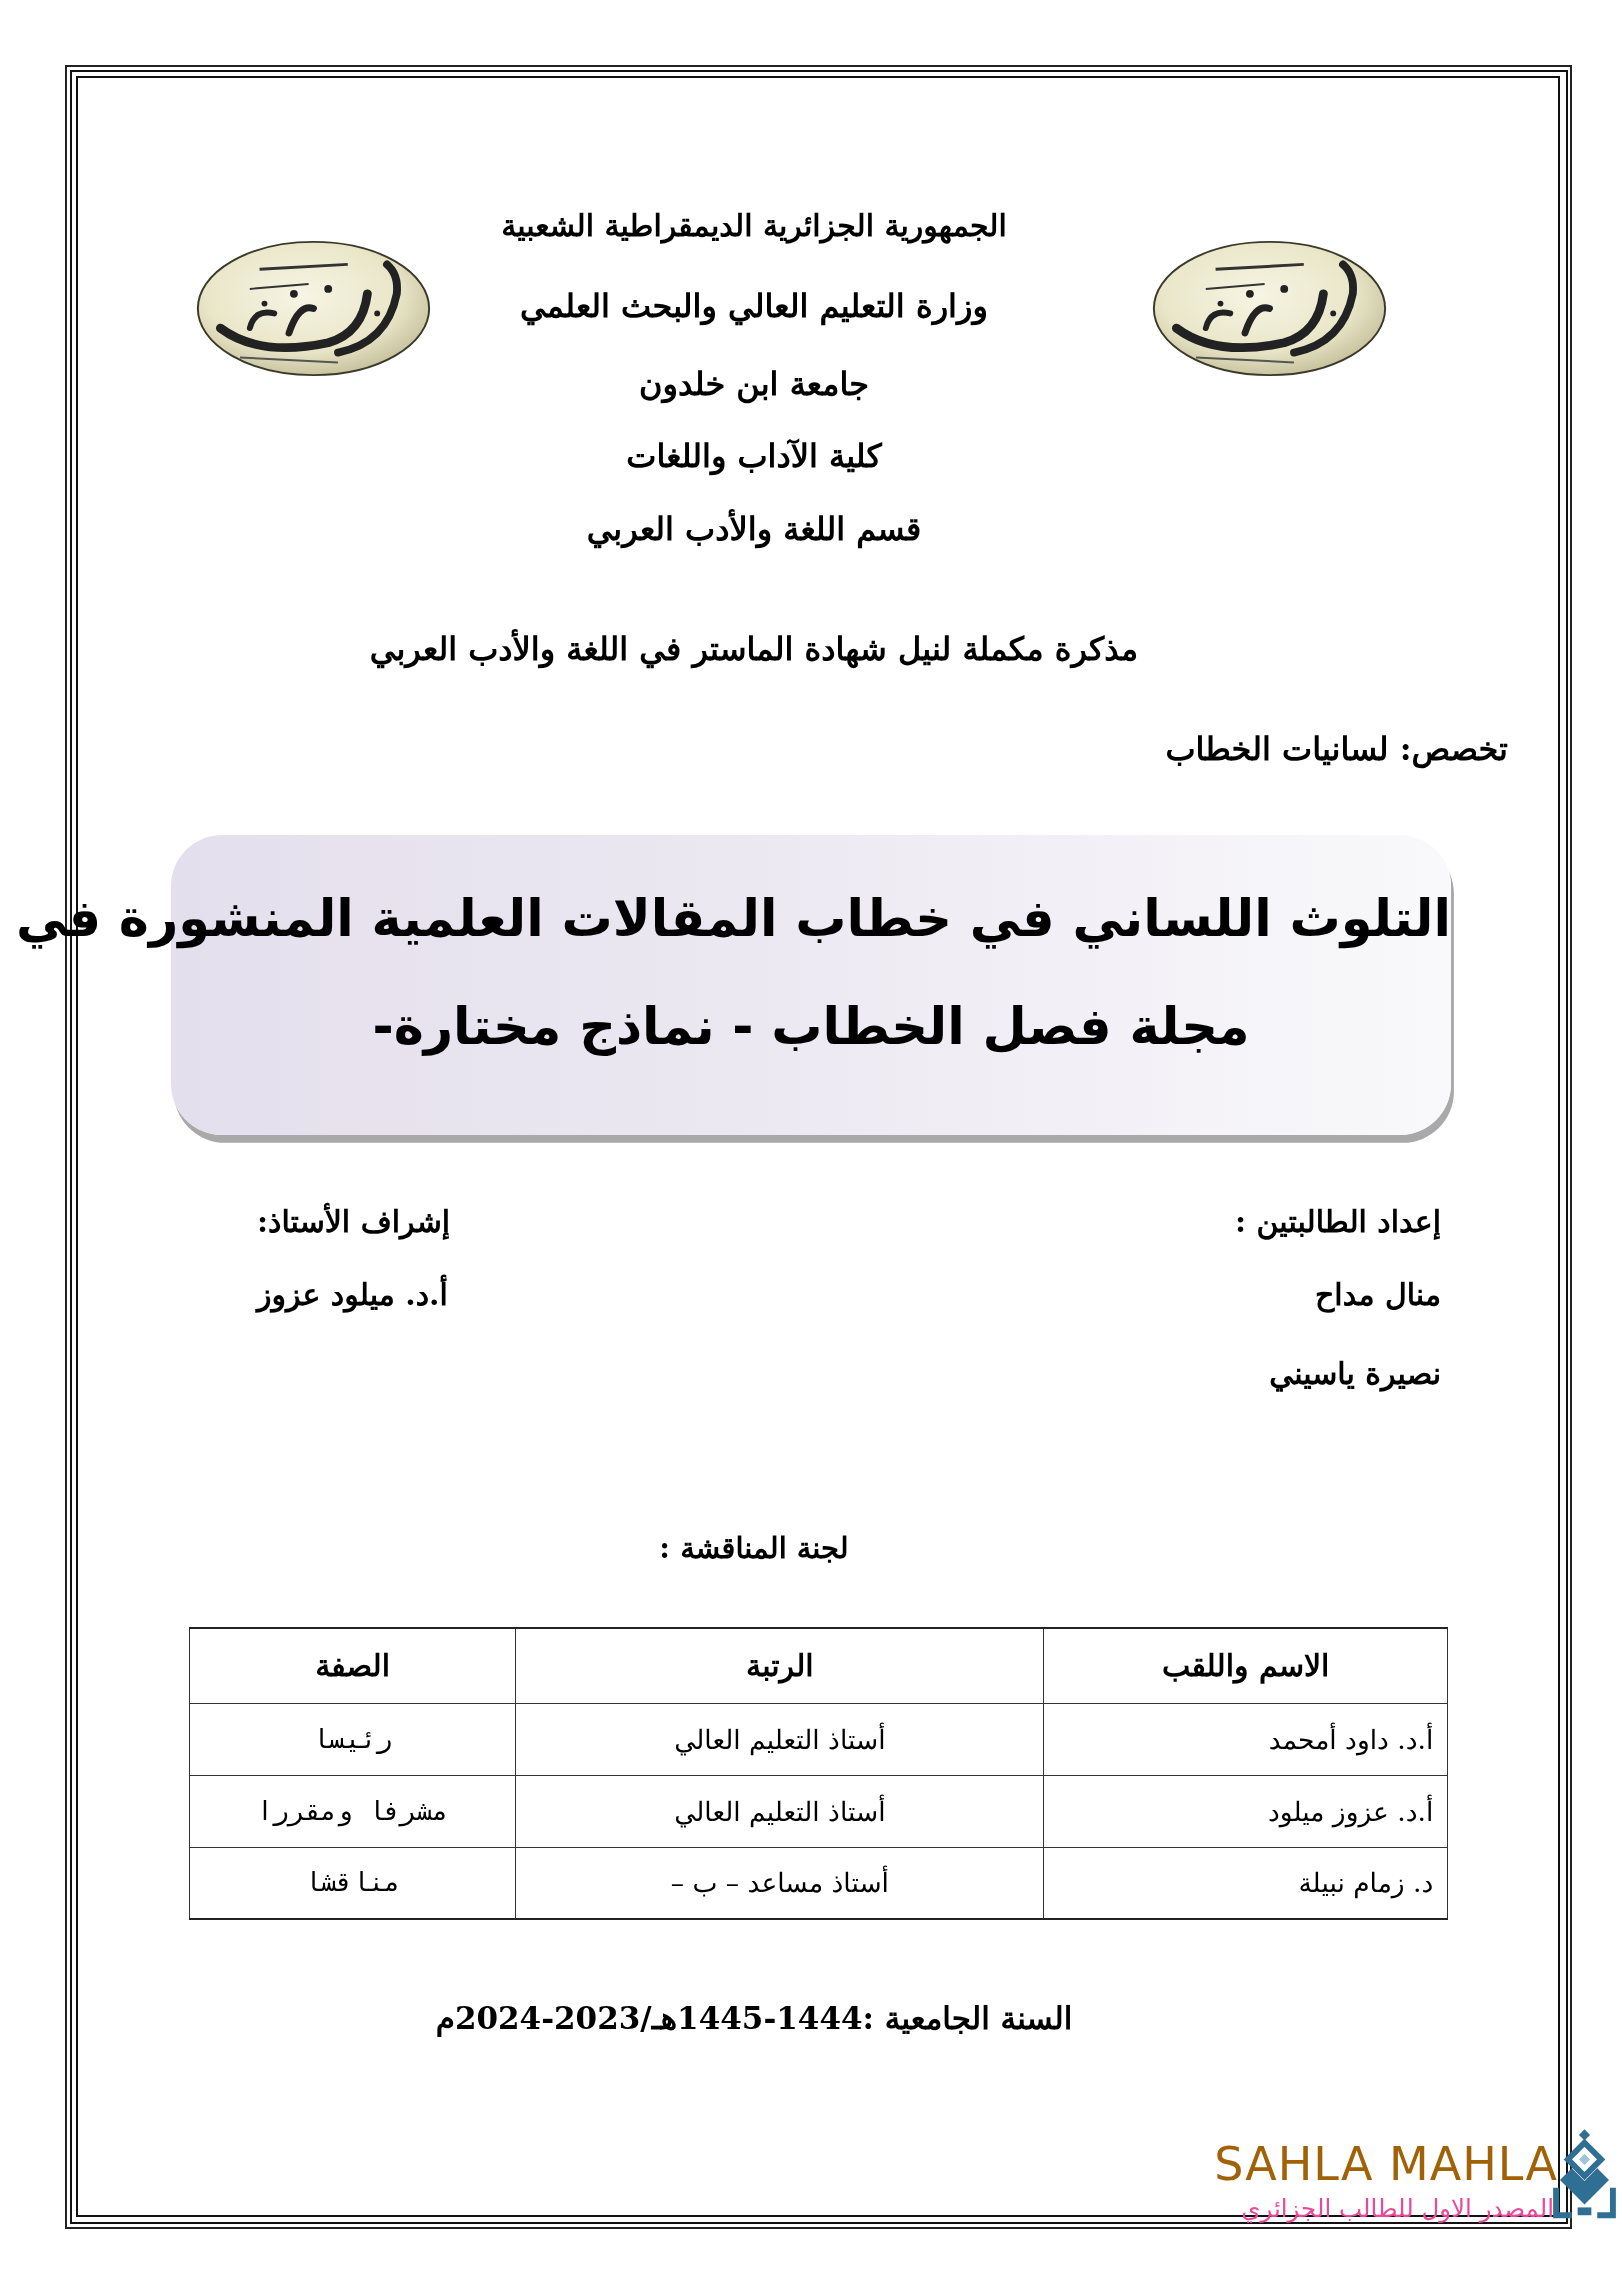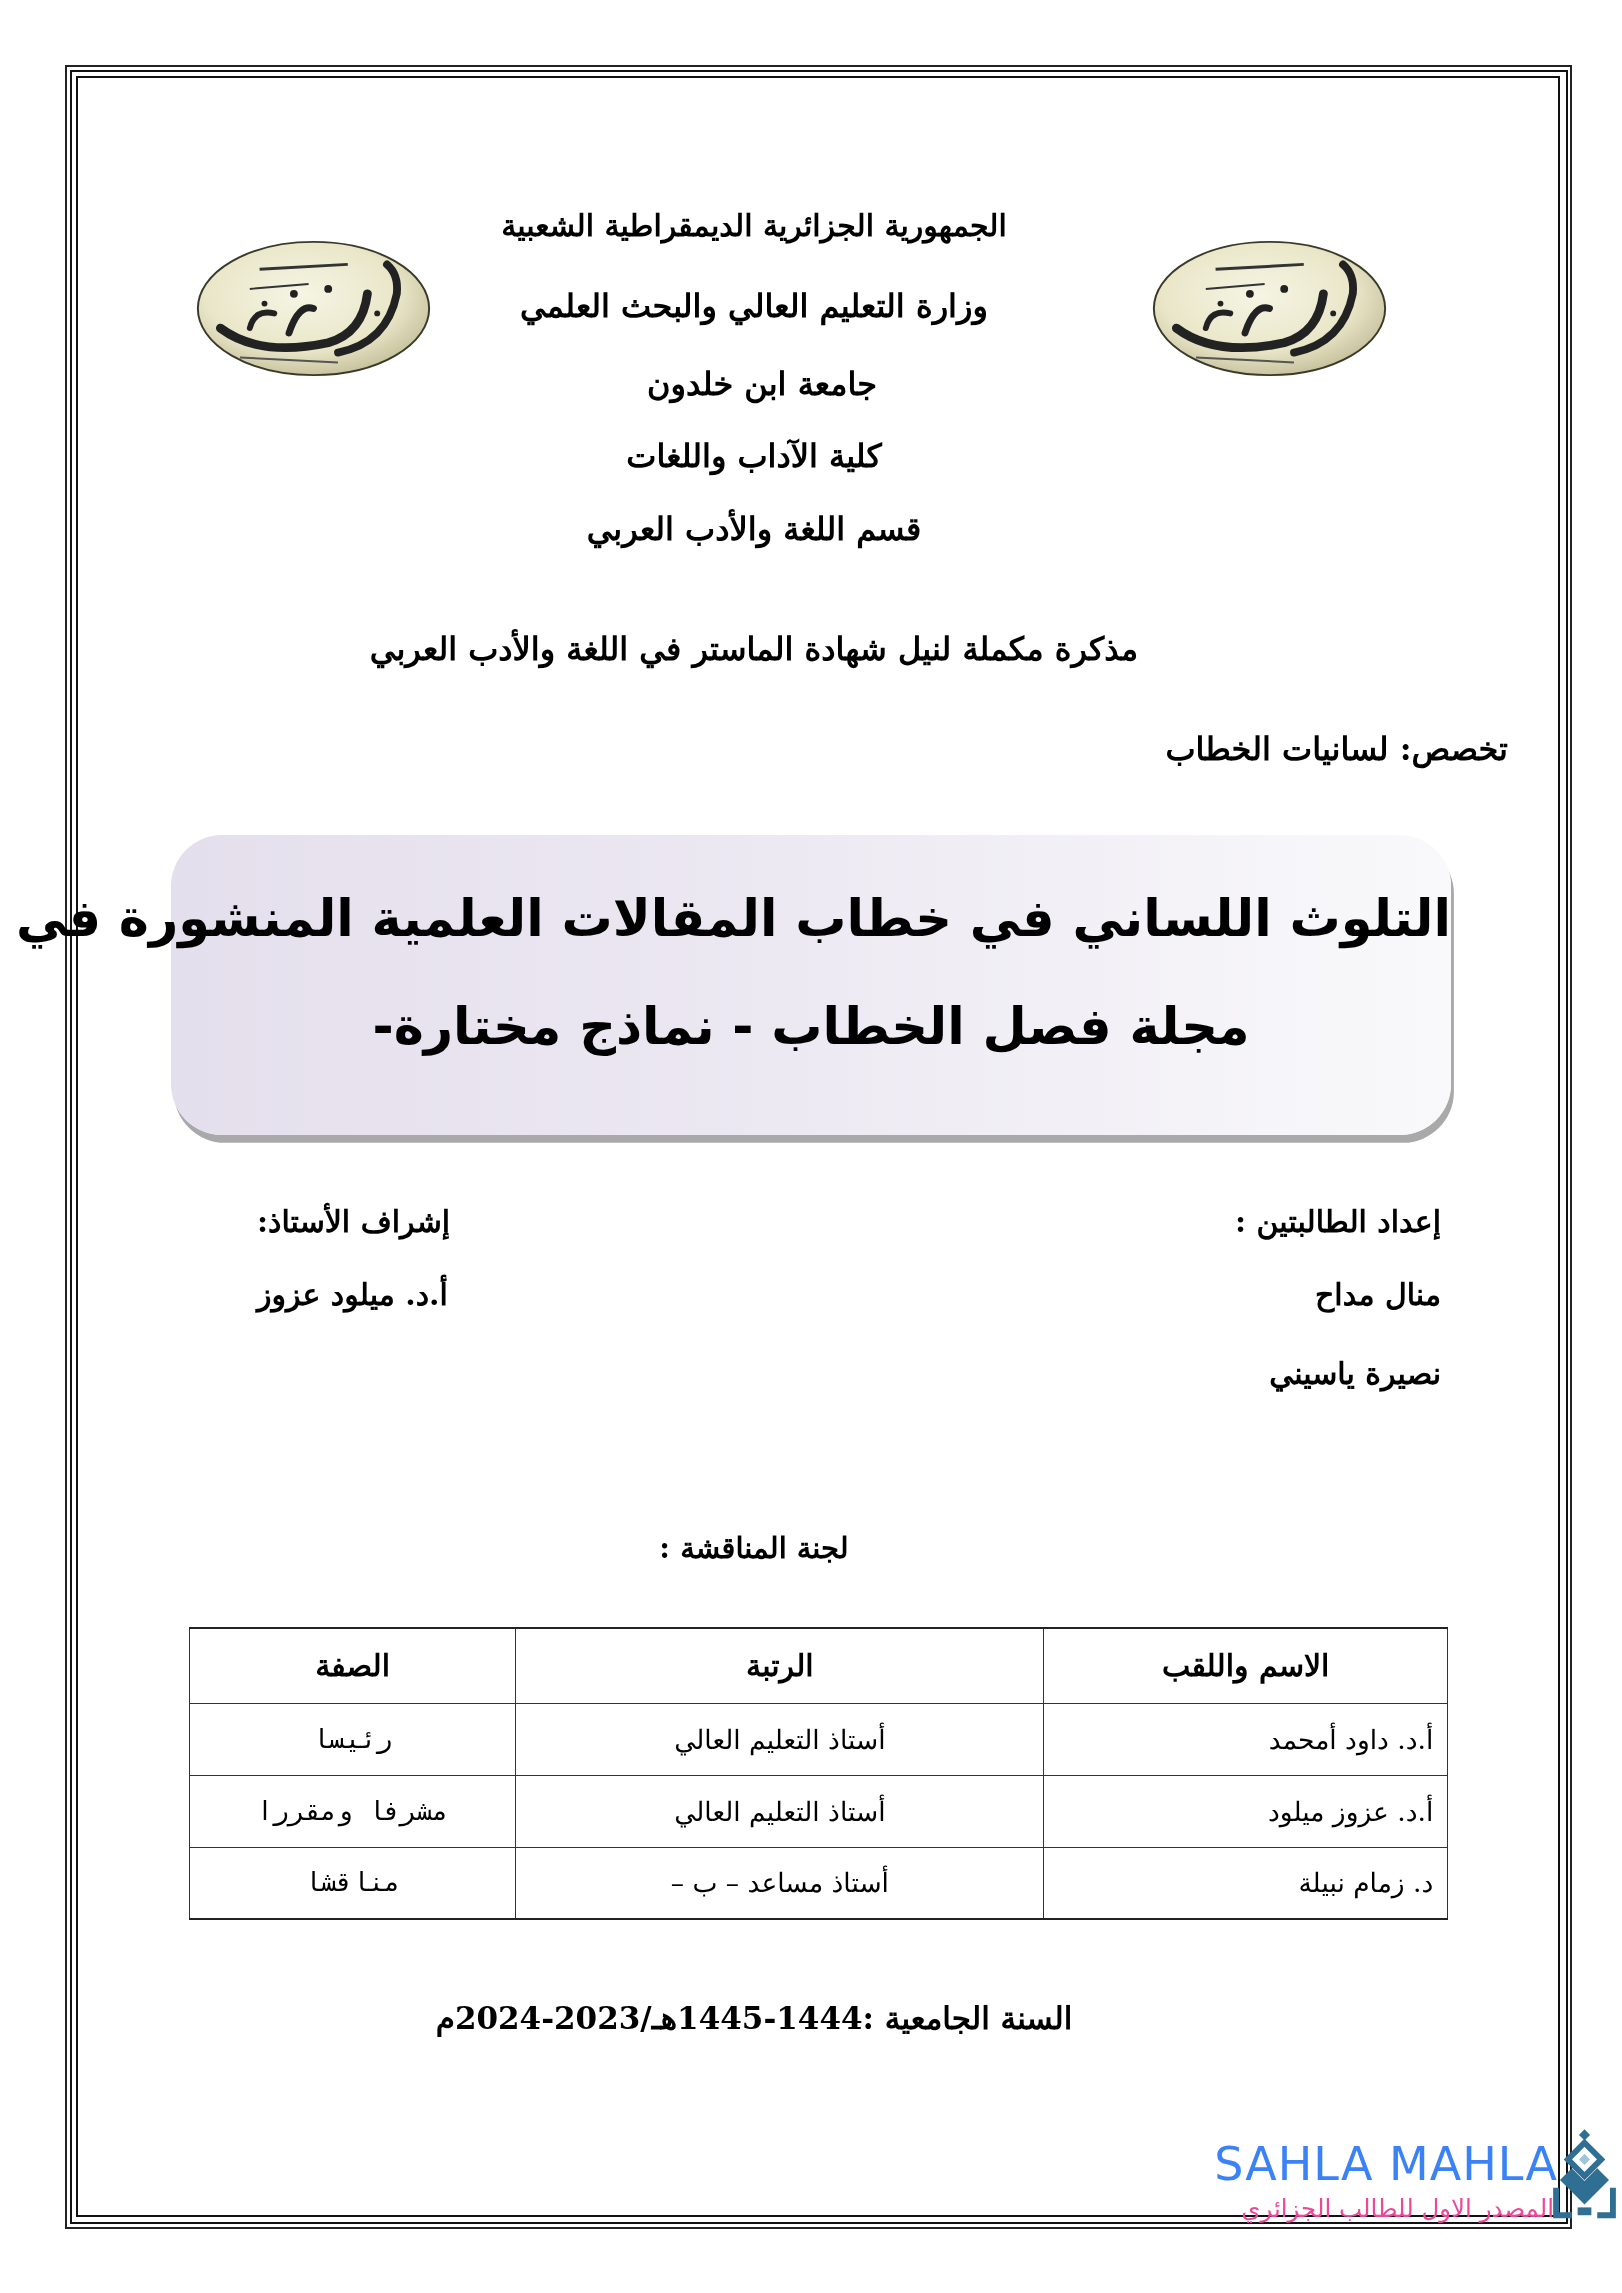--- a/index.html
+++ b/index.html
@@ -116,21 +116,21 @@
   .wm {
     position: absolute;
     left: 1166px; top: 2137px;
     width: 451px; height: 108px;
   }
   .wm-text {
     position: absolute;
     right: 59px; top: 2;
     font-family: "DejaVu Sans", "Liberation Sans", sans-serif;
     font-size: 46px;
-    color: #3b82f6;
+    color: #a16207;
     letter-spacing: 1px;
     white-space: nowrap;
   }
   .wm-sub {
     position: absolute;
     right: 63px; top: 57px;
     direction: rtl;
     font-family: "DejaVu Sans", "Liberation Sans", sans-serif;
     font-size: 24.5px;
     color: #ec4899;
@@ -192,21 +192,21 @@
     <circle cx="105" cy="60" r="4" fill="#222"></circle>
     <circle cx="140" cy="55" r="4" fill="#222"></circle>
     <circle cx="190" cy="80" r="3" fill="#222"></circle>
     <circle cx="75" cy="70" r="3" fill="#222"></circle>
     <path d="M50 125 L150 130" stroke="#555" stroke-width="2"></path>
   </svg>
 </div>
 
 <div class="center-line hdr" style="top:208px; font-size:30px;">الجمهورية الجزائرية الديمقراطية الشعبية</div>
 <div class="center-line hdr" style="top:287px;">وزارة التعليم العالي والبحث العلمي</div>
-<div class="center-line hdr" style="top:365px;padding-left:8px;">جامعة ابن خلدون</div>
+<div class="center-line hdr" style="top:365px;">جامعة ابن خلدون</div>
 <div class="center-line hdr" style="top:437px;">كلية الآداب واللغات</div>
 <div class="center-line hdr" style="top:510px;">قسم اللغة والأدب العربي</div>
 
 <div class="center-line" style="top:630px; font-size:32px;">مذكرة مكملة لنيل شهادة الماستر في اللغة والأدب العربي</div>
 <div class="center-line" style="top:730px; font-size:32px;text-align:right;">تخصص: لسانيات الخطاب</div>
 
 <div class="title-box">
   <div class="title-line" style="top:162px;">مجلة فصل الخطاب - نماذج مختارة-</div>
   <div class="title-line" style="top:54px;">التلوث اللساني في خطاب المقالات العلمية المنشورة في</div>
 </div>

